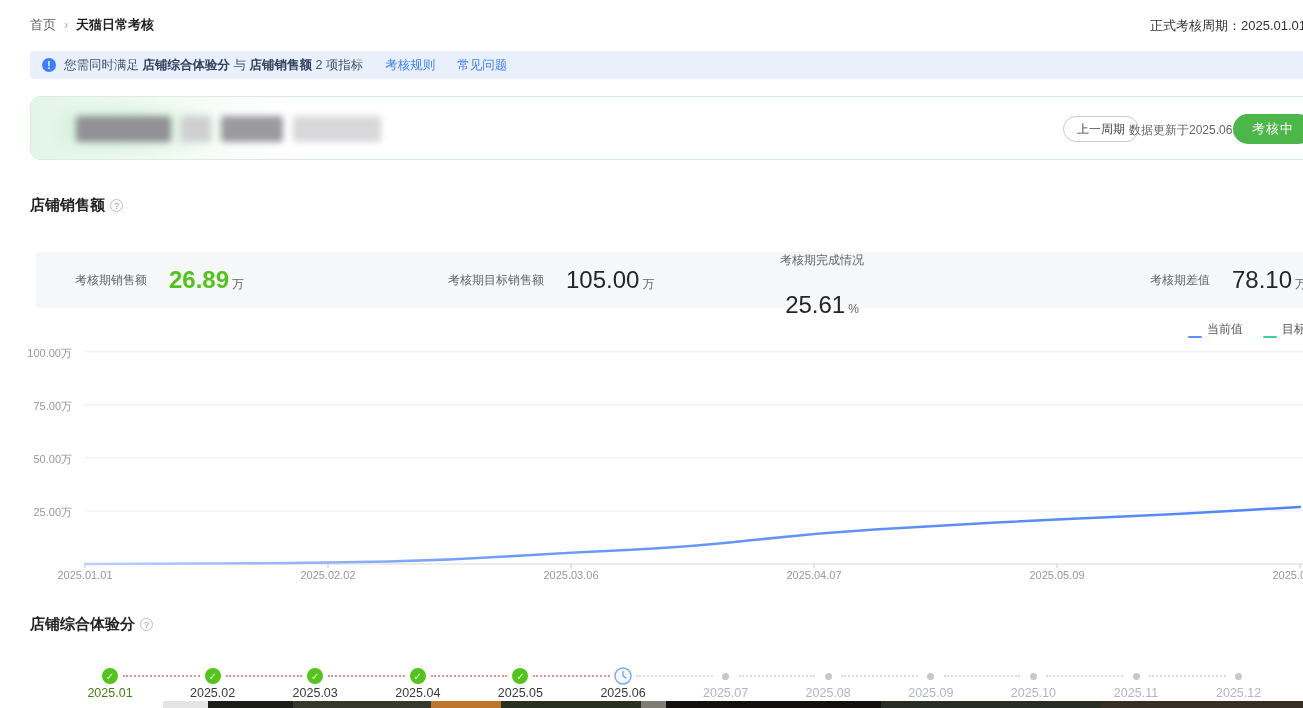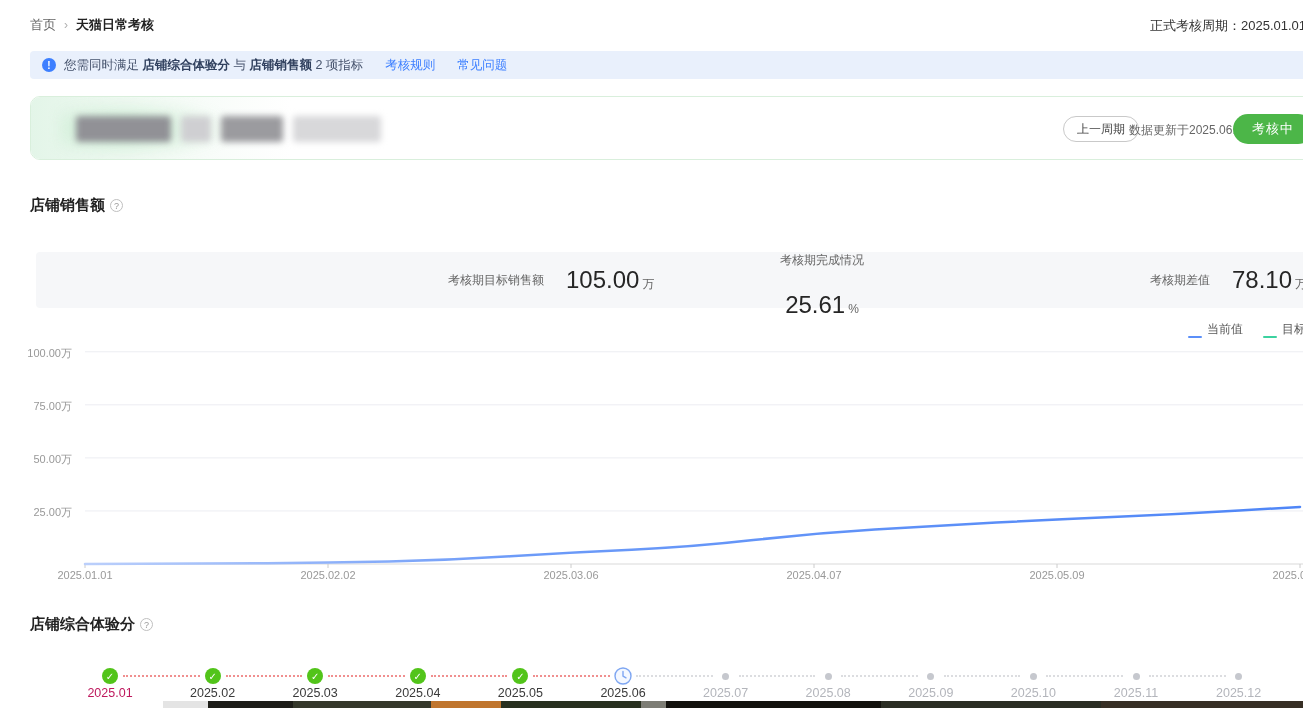--- a/index.html
+++ b/index.html
@@ -94,20 +94,24 @@
   <button class="prev-btn">上一周期</button>
   <span class="updated">数据更新于2025.06.09</span>
   <span class="badge" id="status-badge" style="background: rgb(76, 182, 72);">考核中</span>
 </div>
 
 <div class="sec-title" style="left:30px; top:196px;">
   <span>店铺销售额</span>
   <span class="help-ic">?</span>
 </div>
 <div class="stats" id="stats-bar">
+    <div class="stat-item" style="left: 39px;">
+      <span class="stat-label">考核期销售额</span>
+      <span><span class="stat-value" style="color:#52C41A;font-weight:bold;">26.89</span><span class="stat-unit">万</span></span>
+    </div>
     <div class="stat-item" style="left: 412px;">
       <span class="stat-label">考核期目标销售额</span>
       <span><span class="stat-value" style="color:#262626;">105.00</span><span class="stat-unit">万</span></span>
     </div>
     <div class="stat-item" style="left: 744px; flex-direction: column;">
       <span class="stat-label">考核期完成情况</span>
       <span><span class="stat-value" style="color:#262626;">25.61</span><span class="stat-unit">%</span></span>
     </div>
     <div class="stat-item" style="left: 1114px;">
       <span class="stat-label">考核期差值</span>
@@ -167,21 +171,21 @@
 
 <div class="sec-title" style="left:30px; top:615px;">
   <span>店铺综合体验分</span>
   <span class="help-ic">?</span>
 </div>
 <div class="timeline" id="timeline">
     <div class="tl-conn" style="left: 123px; top: 20px; width: 76.6px; border-top-color: rgb(240, 143, 143);"></div>
     <div class="tl-node" style="left: 102px; top: 13px;">
       <div class="node-passed" style="background:#52C41A">✓</div>
     </div>
-    <div class="tl-label" style="left: 68px; color: #be185d;">2025.01</div>
+    <div class="tl-label" style="left: 68px; color: #4d7c0f;">2025.01</div>
     <div class="tl-conn" style="left: 225.6px; top: 20px; width: 76.6px; border-top-color: rgb(240, 143, 143);"></div>
     <div class="tl-node" style="left: 204.6px; top: 13px;">
       <div class="node-passed" style="background:#52C41A">✓</div>
     </div>
     <div class="tl-label" style="left: 170.6px; color: rgb(58, 58, 58);">2025.02</div>
     <div class="tl-conn" style="left: 328.2px; top: 20px; width: 76.6px; border-top-color: rgb(240, 143, 143);"></div>
     <div class="tl-node" style="left: 307.2px; top: 13px;">
       <div class="node-passed" style="background:#52C41A">✓</div>
     </div>
     <div class="tl-label" style="left: 273.2px; color: rgb(58, 58, 58);">2025.03</div>

